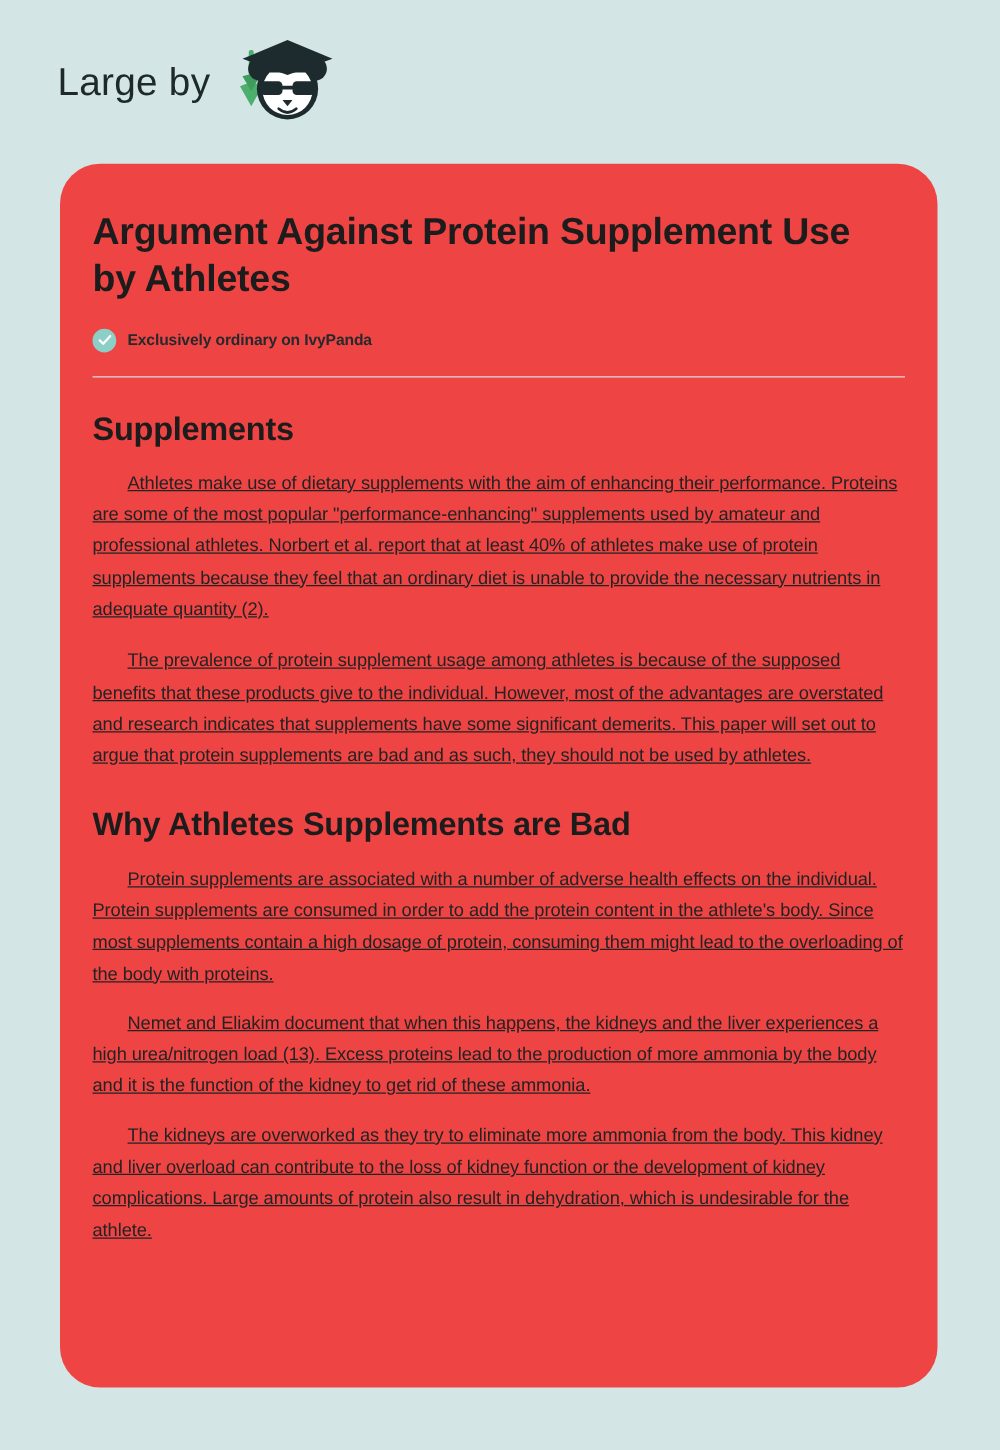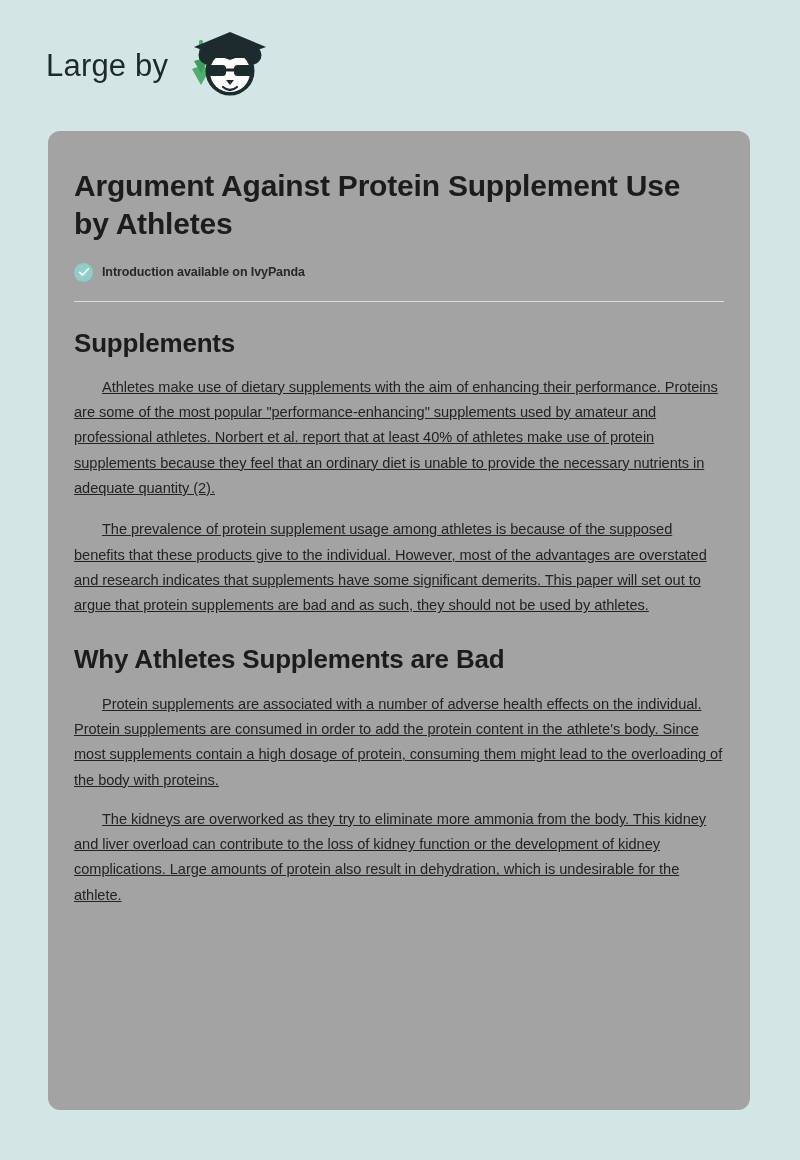--- a/index.html
+++ b/index.html
@@ -58,22 +58,22 @@
     font-weight: 700;
   }
 
   
   .doc-card {
     position: absolute;
     left: 48px;
     top: 131px;
     width: 702px;
     height: 979px;
-    background: #a3a3a3;
-    border-radius: 12px;
+    background: #ef4444;
+    border-radius: 32px;
     box-sizing: border-box;
     padding: 0 26px;
     overflow: hidden;
   }
   .doc-inner {
     padding: 0 0 0 0;
     margin: 0 0 0 0;
   }
 
   .doc-title {
@@ -183,27 +183,28 @@
   <div class="doc-inner">
 
     <h1 class="doc-title">Argument Against Protein Supplement Use by Athletes</h1>
 
     <div class="availability-badge">
       <span class="badge-check">
         <svg viewBox="0 0 20 20" width="12" height="12" aria-hidden="true">
           <path d="M3 10.5 L7.6 15 L17 4.8" fill="none" stroke="#ffffff" stroke-width="3" stroke-linecap="round" stroke-linejoin="round"></path>
         </svg>
       </span>
-      <span class="badge-text">Introduction available on IvyPanda</span>
+      <span class="badge-text">Exclusively ordinary on IvyPanda</span>
     </div>
 
     <div class="divider"></div>
 
     <h2 class="section-heading">Supplements</h2>
     <p class="body-par">Athletes make use of dietary supplements with the aim of enhancing their performance. Proteins are some of the most popular "performance-enhancing" supplements used by amateur and professional athletes. Norbert et al. report that at least 40% of athletes make use of protein supplements because they feel that an ordinary diet is unable to provide the necessary nutrients in adequate quantity (2).</p>
     <p class="body-par">The prevalence of protein supplement usage among athletes is because of the supposed benefits that these products give to the individual. However, most of the advantages are overstated and research indicates that supplements have some significant demerits. This paper will set out to argue that protein supplements are bad and as such, they should not be used by athletes.</p>
 
     <h2 class="section-heading">Why Athletes Supplements are Bad</h2>
     <p class="body-par">Protein supplements are associated with a number of adverse health effects on the individual. Protein supplements are consumed in order to add the protein content in the athlete's body. Since most supplements contain a high dosage of protein, consuming them might lead to the overloading of the body with proteins.</p>
+    <p class="body-par tight">Nemet and Eliakim document that when this happens, the kidneys and the liver experiences a high urea/nitrogen load (13). Excess proteins lead to the production of more ammonia by the body and it is the function of the kidney to get rid of these ammonia.</p>
     <p class="body-par tight">The kidneys are overworked as they try to eliminate more ammonia from the body. This kidney and liver overload can contribute to the loss of kidney function or the development of kidney complications. Large amounts of protein also result in dehydration, which is undesirable for the athlete.</p>
 
   </div>
 </div>
 
 </body></html>

